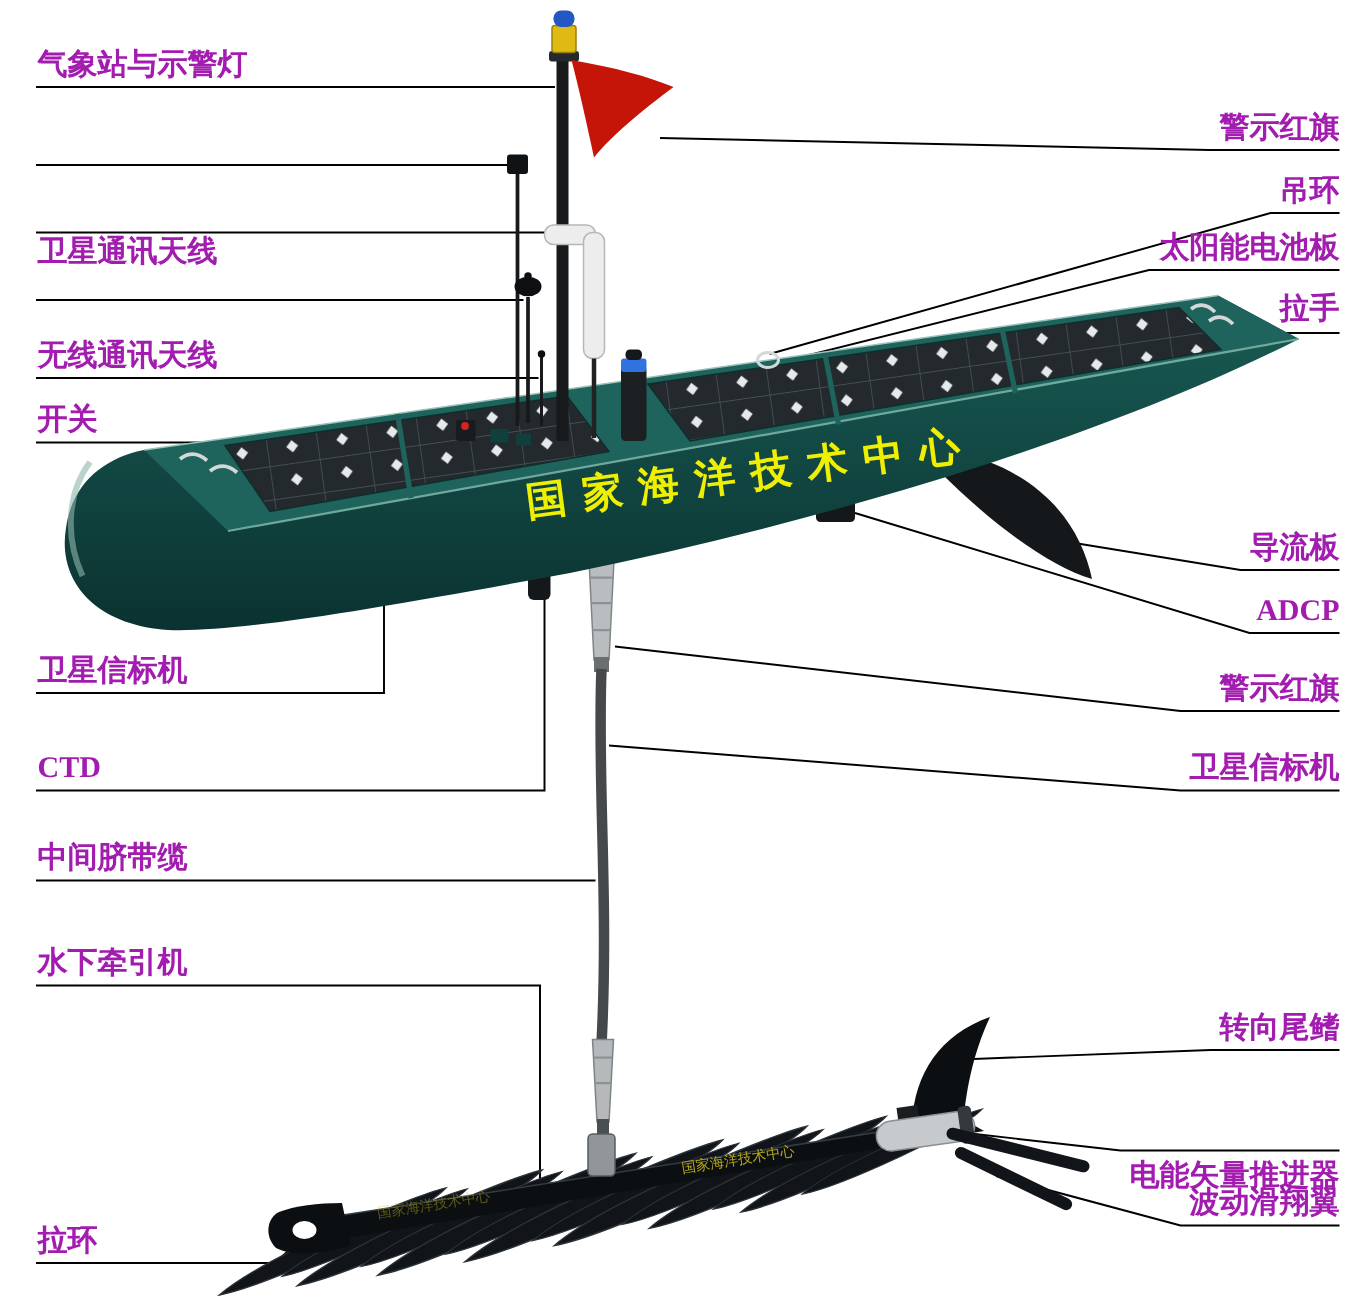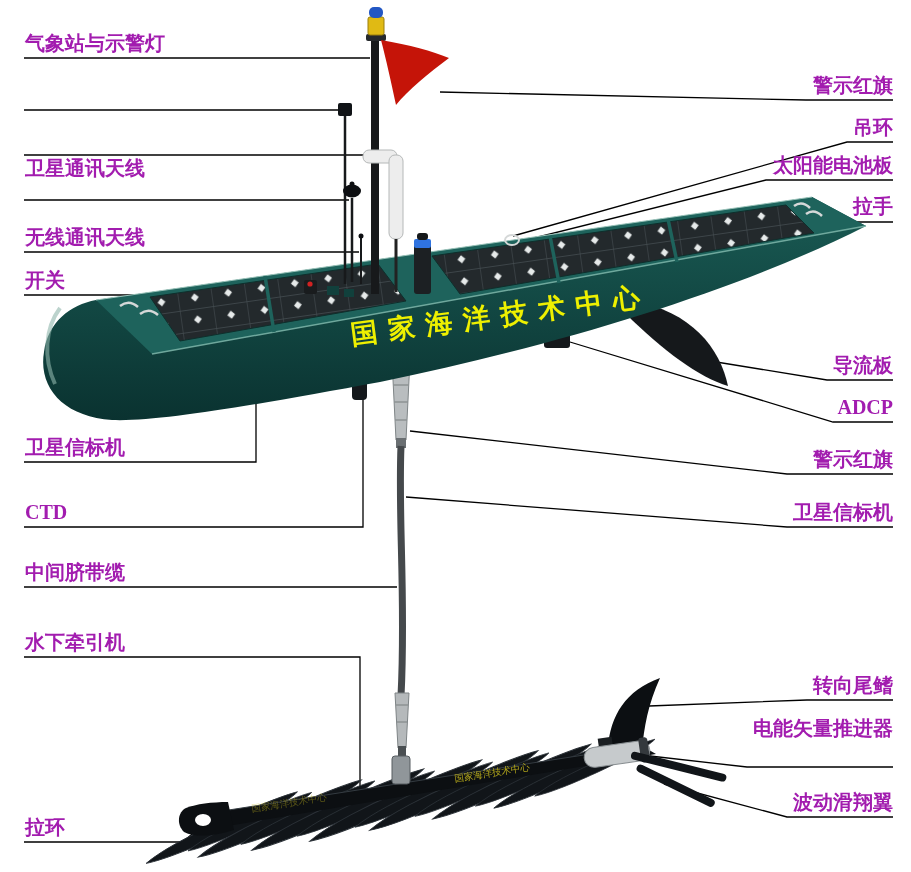--- a/index.html
+++ b/index.html
@@ -163,16 +163,16 @@
 
 <div class="lbl right" style="top:73px">警示红旗</div>
 <div class="lbl right" style="top:115px">吊环</div>
 <div class="lbl right" style="top:153px">太阳能电池板</div>
 <div class="lbl right" style="top:194px">拉手</div>
 <div class="lbl right" style="top:353px">导流板</div>
 <div class="lbl right" style="top:395px">ADCP</div>
 <div class="lbl right" style="top:447px">警示红旗</div>
 <div class="lbl right" style="top:500px">卫星信标机</div>
 <div class="lbl right" style="top:673px">转向尾鳍</div>
-<div class="lbl right" style="top:716px">电能矢量推进器</div>
+<div class="lbl right" style="top:772px">电能矢量推进器</div>
 <div class="lbl right" style="top:790px">波动滑翔翼</div>
 
 </div>
 
 </body></html>

